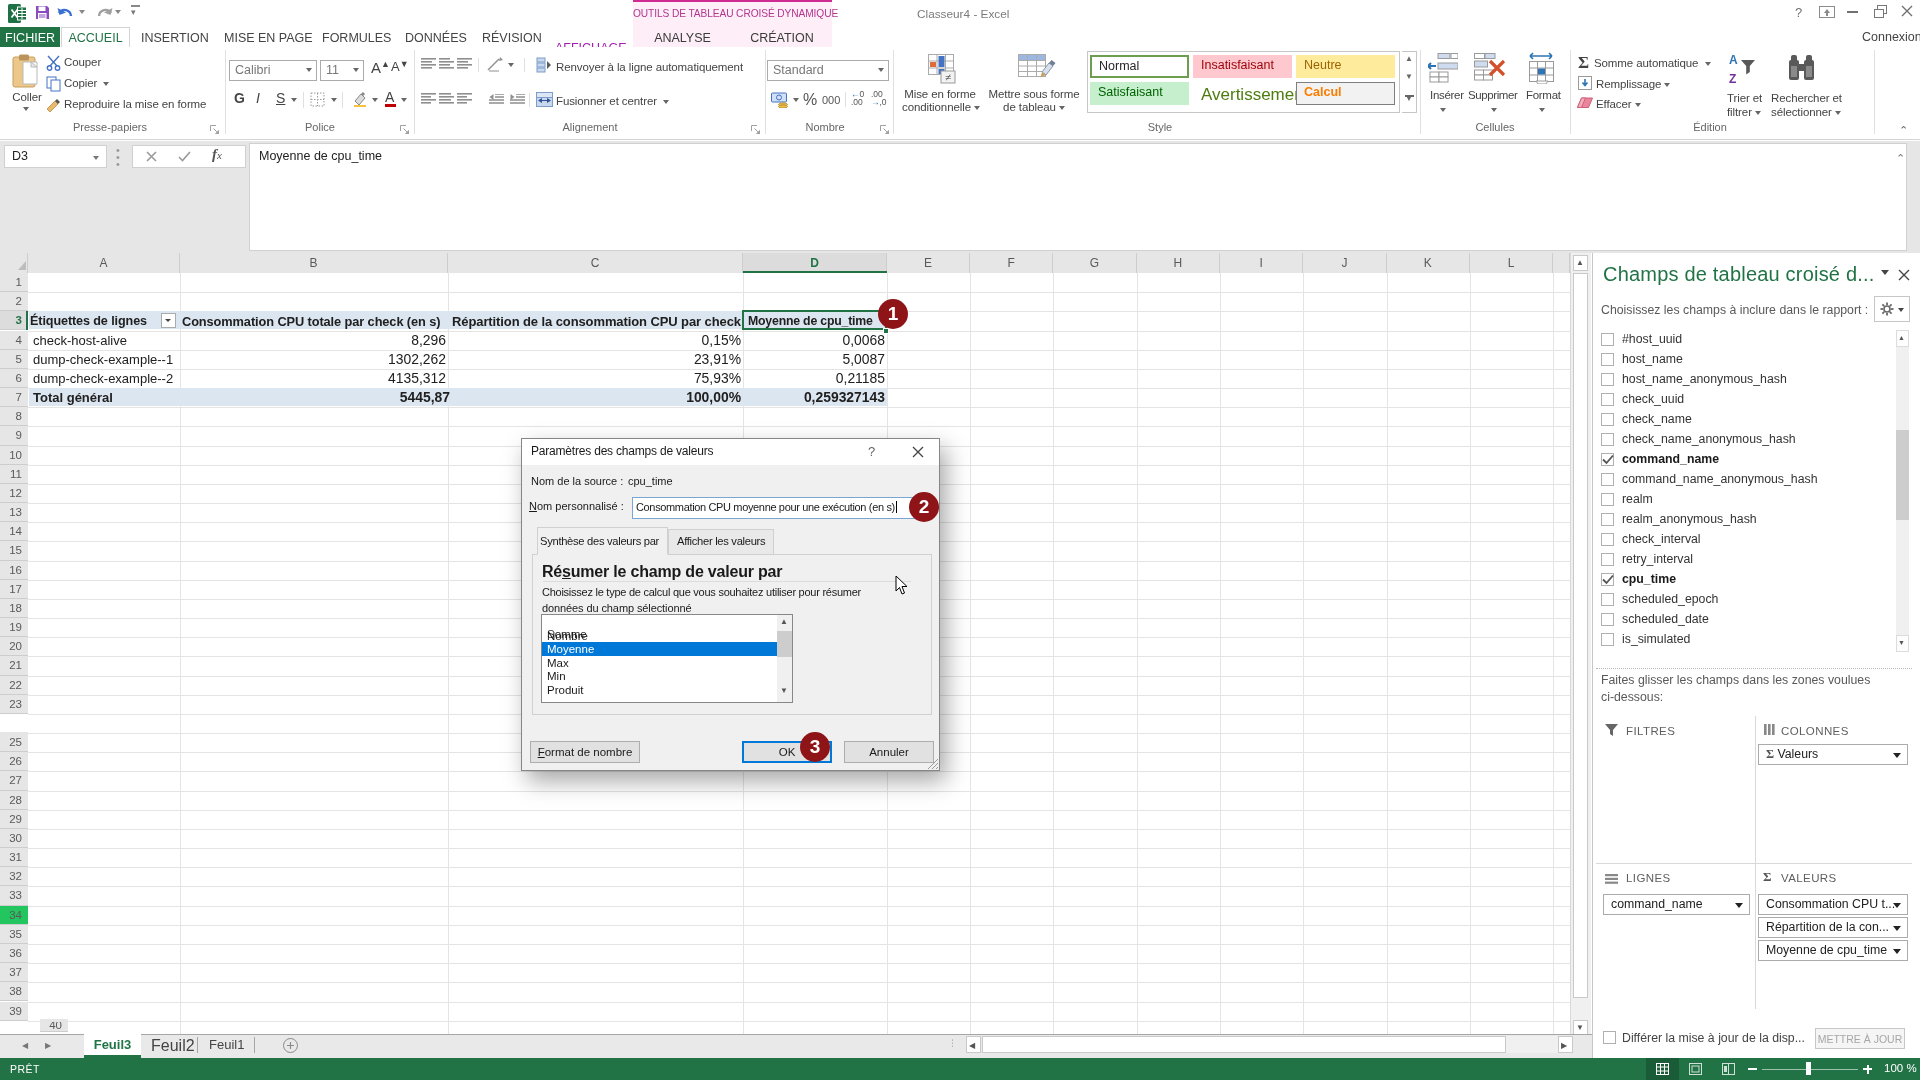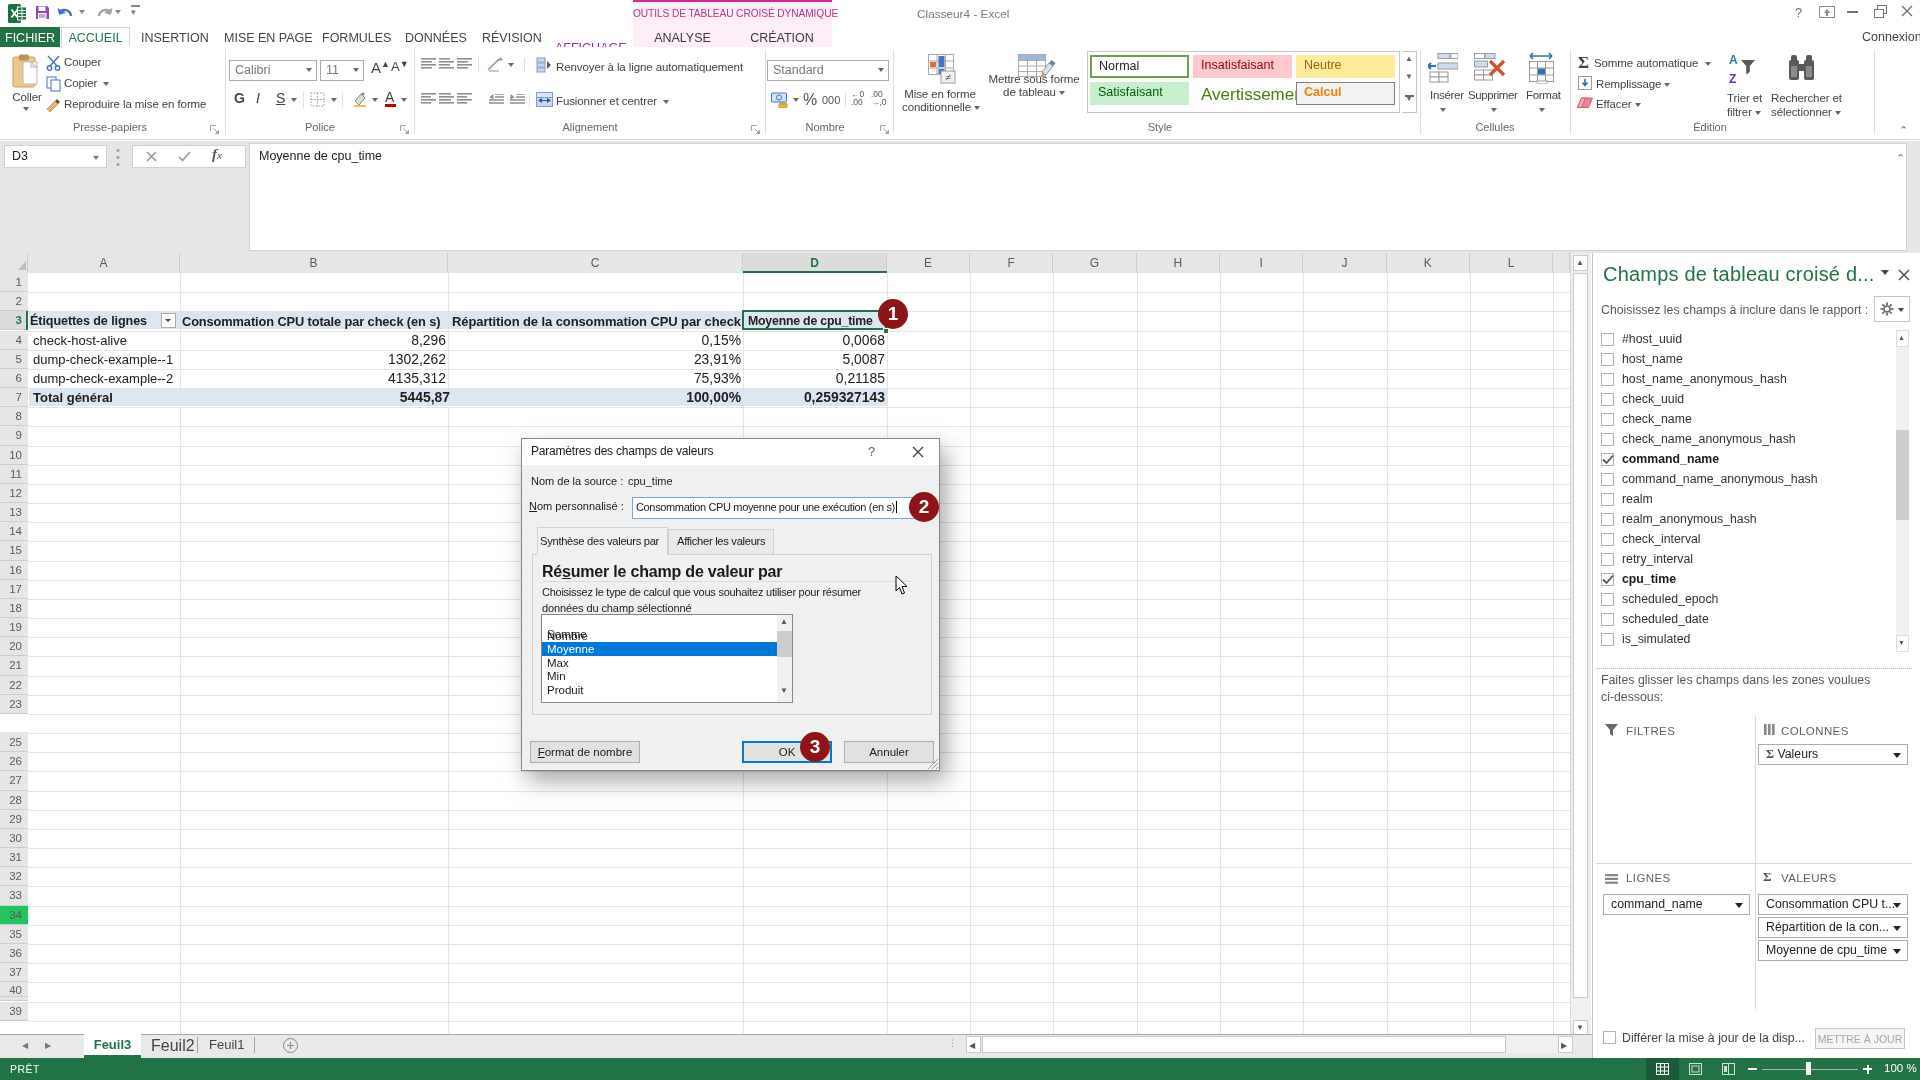--- a/index.html
+++ b/index.html
@@ -296,21 +296,21 @@
  <rect x="0.5" y="0.5" width="27" height="22" fill="#fff" stroke="#ababab"></rect>
  <rect x="0.5" y="0.5" width="27" height="6" fill="#9cb8e0" stroke="#ababab"></rect>
  <line x1="0.5" y1="12" x2="27.5" y2="12" stroke="#ababab"></line>
     <line x1="0.5" y1="17.5" x2="27.5" y2="17.5" stroke="#ababab"></line>
  <line x1="9.5" y1="0.5" x2="9.5" y2="22.5" stroke="#ababab"></line>
     <line x1="18.5" y1="0.5" x2="18.5" y2="22.5" stroke="#ababab"></line>
  <path d="M24 18 L31 9 l4 3 -7 9 z" fill="#d8e0ec" stroke="#8496ad"></path>
  <path d="M31 9 l2.5 -3 4 3 -2.5 3 z" fill="#6f7f95"></path>
  <path d="M24 18 l4 3 -5.5 2.5 z" fill="#c9a063"></path>
 </svg>
-<div class="tx rbtx" style="left:980px;top:73px;width:108px;text-align:center;line-height:13px">Mettre sous forme<br>de tableau <span class="dd"></span></div>
+<div class="tx rbtx" style="left:980px;top:88px;width:108px;text-align:center;line-height:13px">Mettre sous forme<br>de tableau <span class="dd"></span></div>
 
 <div class="a" style="left:1087px;top:51px;width:313px;height:62px;border:1px solid #c6c6c6;background:#fff"></div>
 <div class="a" style="left:1090px;top:55px;width:99px;height:23px;background:#fff;border:2px solid #6d9e50;font-size:12.5px;color:#262626;padding:2px 0 0 7px">Normal</div>
 <div class="a" style="left:1193px;top:55px;width:99px;height:23px;background:#ffc7ce;font-size:12.5px;color:#9c0006;padding:3px 0 0 8px">Insatisfaisant</div>
 <div class="a" style="left:1296px;top:55px;width:99px;height:23px;background:#ffeb9c;font-size:12.5px;color:#9c6500;padding:3px 0 0 8px">Neutre</div>
 <div class="a" style="left:1090px;top:82px;width:99px;height:23px;background:#c6efce;font-size:12.5px;color:#006100;padding:3px 0 0 8px">Satisfaisant</div>
 <div class="a" style="left:1193px;top:82px;width:99px;height:23px;background:#fff;font-size:17px;color:#4d7c0f;padding:3px 0 0 8px">Avertissement</div>
 <div class="a" style="left:1296px;top:82px;width:99px;height:23px;background:#f2f2f2;border:1px solid #7f7f7f;font-size:12.5px;font-weight:bold;color:#fa7d00;padding:2px 0 0 7px">Calcul</div>
 <div class="a" style="left:1402px;top:51px;width:15px;height:62px;border:1px solid #c6c6c6;border-left:none;background:#fff"></div>
 <div class="tx" style="left:1405px;top:54px;font-size:8px;color:#666">▲</div>
@@ -456,21 +456,21 @@
     <div class="rowhead" style="top:575.9px;height:19.2px;background:#e6e6e6;color:#5a5a5a;line-height:19px;">30</div>
     <div class="rowhead" style="top:595.1px;height:19.2px;background:#e6e6e6;color:#5a5a5a;line-height:19px;">31</div>
     <div class="rowhead" style="top:614.3px;height:19.2px;background:#e6e6e6;color:#5a5a5a;line-height:19px;">32</div>
     <div class="rowhead" style="top:633.4px;height:19.2px;background:#e6e6e6;color:#5a5a5a;line-height:19px;">33</div>
     <div class="rowhead" style="top:652.6px;height:19.2px;background:#22c55e;color:#5a5a5a;line-height:19px;">34</div>
     <div class="rowhead" style="top:671.8px;height:19.2px;background:#e6e6e6;color:#5a5a5a;line-height:19px;">35</div>
     <div class="rowhead" style="top:690.9px;height:19.2px;background:#e6e6e6;color:#5a5a5a;line-height:19px;">36</div>
     <div class="rowhead" style="top:710.1px;height:19.2px;background:#e6e6e6;color:#5a5a5a;line-height:19px;">37</div>
     <div class="rowhead" style="top:729.3px;height:19.2px;background:#e6e6e6;color:#5a5a5a;line-height:19px;">38</div>
     <div class="rowhead" style="top:748.5px;height:19.2px;background:#e6e6e6;color:#5a5a5a;line-height:19px;">39</div>
-    <div class="rowhead" style="top:731px;height:13.4px;background:#e6e6e6;color:#5a5a5a;line-height:13px;">40</div>
+    <div class="rowhead" style="top:766px;height:13.4px;background:#e6e6e6;color:#5a5a5a;line-height:13px;margin-left:40px;">40</div>
     <div class="a" style="left:180.0px;top:20px;width:1px;height:761px;background:#e4e4e4"></div>
     <div class="a" style="left:448.0px;top:20px;width:1px;height:761px;background:#e4e4e4"></div>
     <div class="a" style="left:743.0px;top:20px;width:1px;height:761px;background:#e4e4e4"></div>
     <div class="a" style="left:887.0px;top:20px;width:1px;height:761px;background:#e4e4e4"></div>
     <div class="a" style="left:970.0px;top:20px;width:1px;height:761px;background:#e4e4e4"></div>
     <div class="a" style="left:1053.3px;top:20px;width:1px;height:761px;background:#e4e4e4"></div>
     <div class="a" style="left:1136.7px;top:20px;width:1px;height:761px;background:#e4e4e4"></div>
     <div class="a" style="left:1220.0px;top:20px;width:1px;height:761px;background:#e4e4e4"></div>
     <div class="a" style="left:1303.3px;top:20px;width:1px;height:761px;background:#e4e4e4"></div>
     <div class="a" style="left:1386.7px;top:20px;width:1px;height:761px;background:#e4e4e4"></div>

